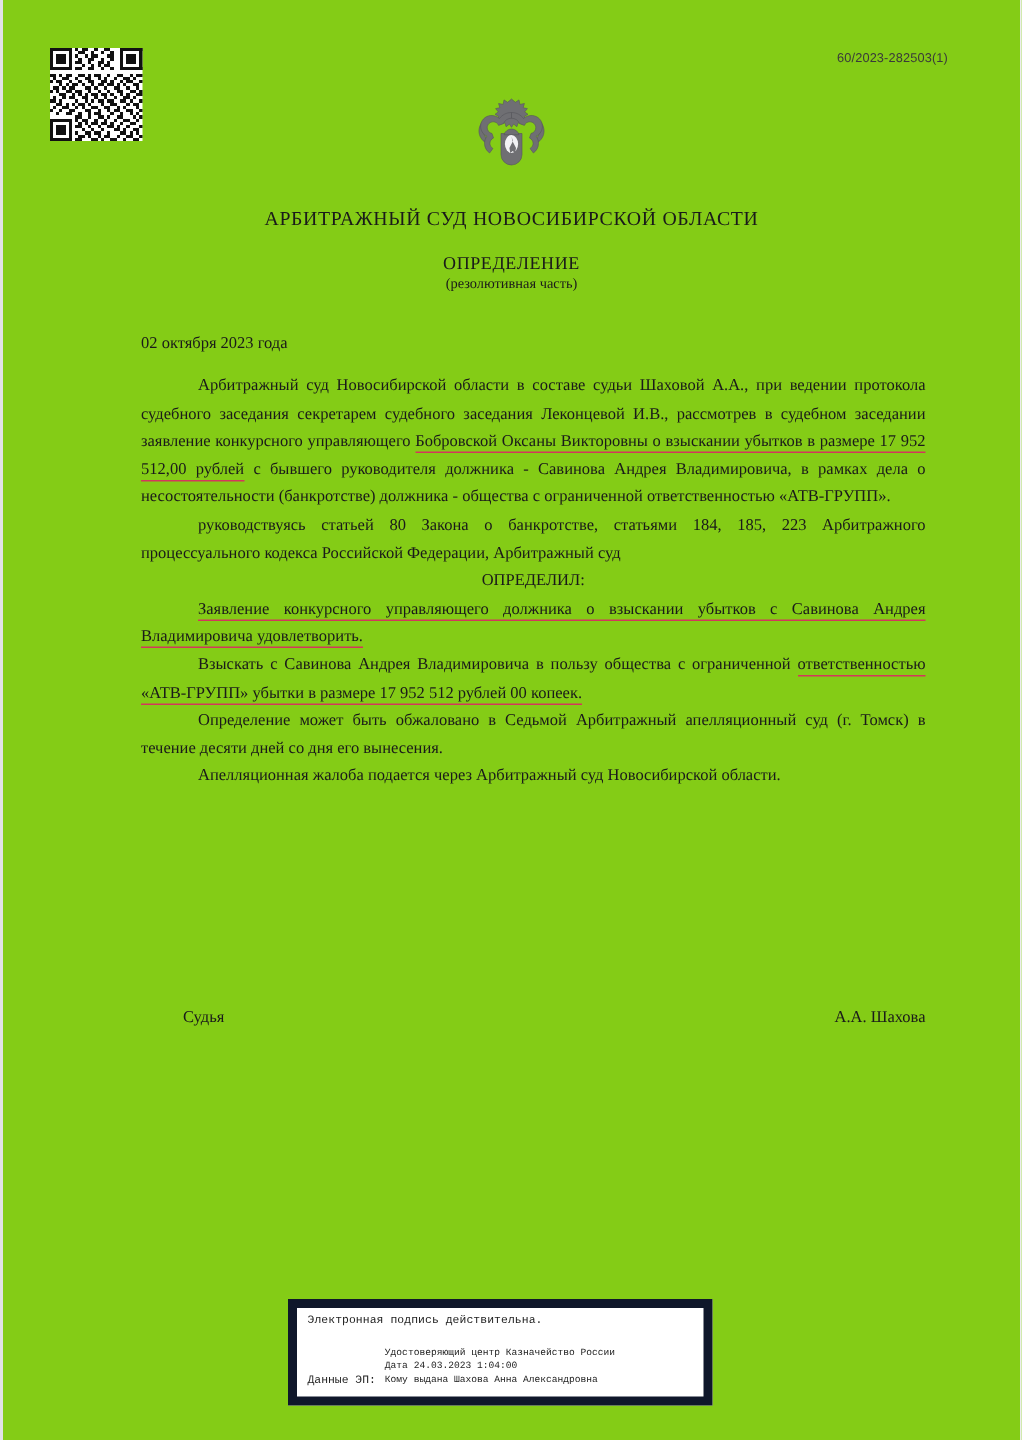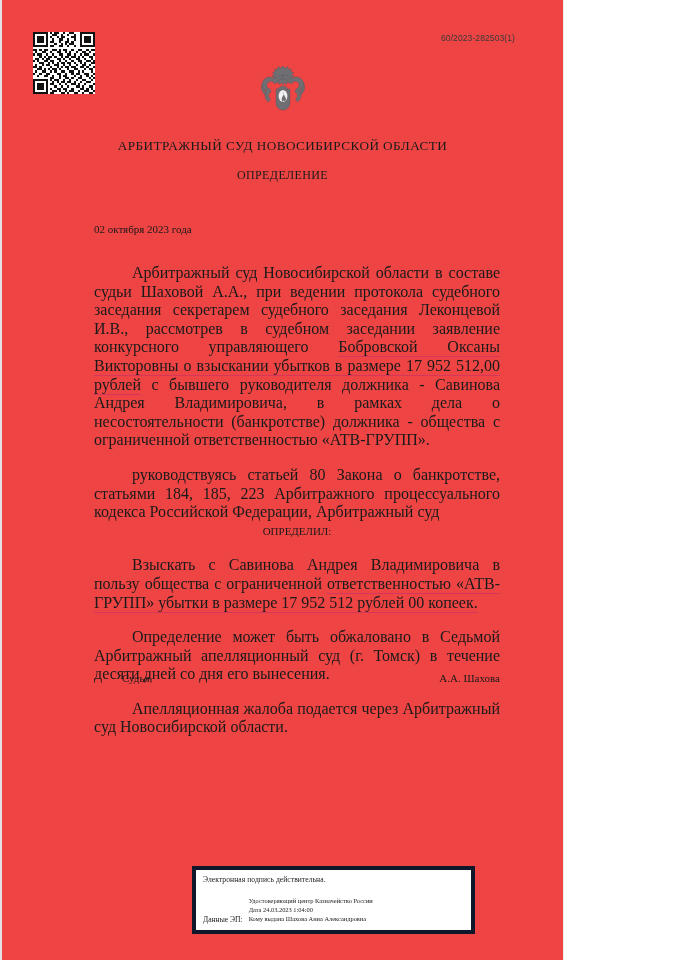--- a/index.html
+++ b/index.html
@@ -7,23 +7,23 @@
     margin: 0;
     padding: 0;
     background: #ffffff;
   }
   body {
     font-family: "Liberation Serif", "DejaVu Serif", serif;
     color: #1a1a1a;
   }
   #page {
     position: relative;
-    width: 564px;
+    width: 681px;
     height: 960px;
-    background: #ef4444;
+    background: #84cc16;
     box-sizing: border-box;
     border-left: 2px solid #e2e2e4;
     border-right: 1px solid #ececee;
     overflow: hidden;
   }
 
   
   .doc-id {
     position: absolute;
     top: 33px;
@@ -99,22 +99,22 @@
   }
 
   
   .body-block {
     position: absolute;
     left: 92px;
     right: 63px;
     top: 248px;
   }
   p.para {
-    margin: 16px 0 0 0;
-    font-size: 16px;
+    margin: 0 0 0 0;
+    font-size: 11px;
     line-height: 18.6px;
     text-align: justify;
     text-indent: 38px;
     hyphens: none;
   }
   p.centered {
     margin: 0;
     font-size: 11px;
     line-height: 18.6px;
     text-align: center;
@@ -140,25 +140,25 @@
     font-size: 11px;
   }
   .sign-label { padding-left: 28px; }
 
   
   .stamp {
     position: absolute;
     left: 190px;
     top: 866px;
     width: 283px;
-    border: 4px solid #0f172a;
+    border: 6px solid #0f172a;
     background: #ffffff;
     padding: 5px 7px 6px 7px;
     box-sizing: border-box;
-    font-family: Liberation Serif, serif;
+    font-family: Liberation Mono, monospace;
     color: #222;
   }
   .stamp-title {
     font-size: 7.6px;
     margin-bottom: 4px;
     letter-spacing: .05px;
   }
   .stamp-body {
     display: flex;
     gap: 6px;
@@ -425,31 +425,33 @@
         <ellipse cx="29" cy="34" rx="4.4" ry="6"></ellipse>
       </g>
       <g fill="#6f6f73">
         <path d="M29 29 l1 3 -2.4 4.6 .6 3.4 1.6-1.4 1.6 1.4 .6-3.4 -2.4-4.6z"></path>
       </g>
     </svg>
   </div>
 
   <div class="court-title">АРБИТРАЖНЫЙ СУД НОВОСИБИРСКОЙ ОБЛАСТИ</div>
   <div class="doc-type">ОПРЕДЕЛЕНИЕ</div>
+  <div class="doc-subtype">(резолютивная часть)</div>
 
   <div class="meta-date">02 октября 2023 года</div>
 
   <div class="body-block">
 
     <p class="para"><span>Арбитражный суд Новосибирской области в составе судьи Шаховой А.А., при ведении протокола судебного заседания секретарем судебного заседания Леконцевой И.В., рассмотрев в судебном заседании заявление конкурсного управляющего </span><span class="uline">Бобровской Оксаны Викторовны о взыскании убытков в размере 17 952 512,00  рублей</span><span> с бывшего руководителя должника - Савинова Андрея Владимировича, в рамках дела о несостоятельности (банкротстве) должника - общества с ограниченной ответственностью «АТВ-ГРУПП».</span></p>
 
     <p class="para">руководствуясь статьей 80 Закона о банкротстве, статьями 184, 185, 223 Арбитражного процессуального кодекса Российской Федерации, Арбитражный суд</p>
 
     <p class="centered">ОПРЕДЕЛИЛ:</p>
 
+    <p class="para"><span class="uline">Заявление конкурсного управляющего должника о взыскании убытков с Савинова Андрея Владимировича удовлетворить.</span></p>
 
     <p class="para"><span>Взыскать с Савинова Андрея Владимировича в пользу общества с ограниченной </span><span class="uline">ответственностью «АТВ-ГРУПП» убытки в размере 17 952 512 рублей 00 копеек.</span></p>
 
     <p class="para">Определение может быть обжаловано в Седьмой Арбитражный апелляционный суд (г. Томск) в течение десяти дней со дня его вынесения.</p>
 
     <p class="para">Апелляционная жалоба подается через Арбитражный суд Новосибирской области.</p>
   </div>
 
   <div class="sign-row">
     <span class="sign-label">Судья</span>

